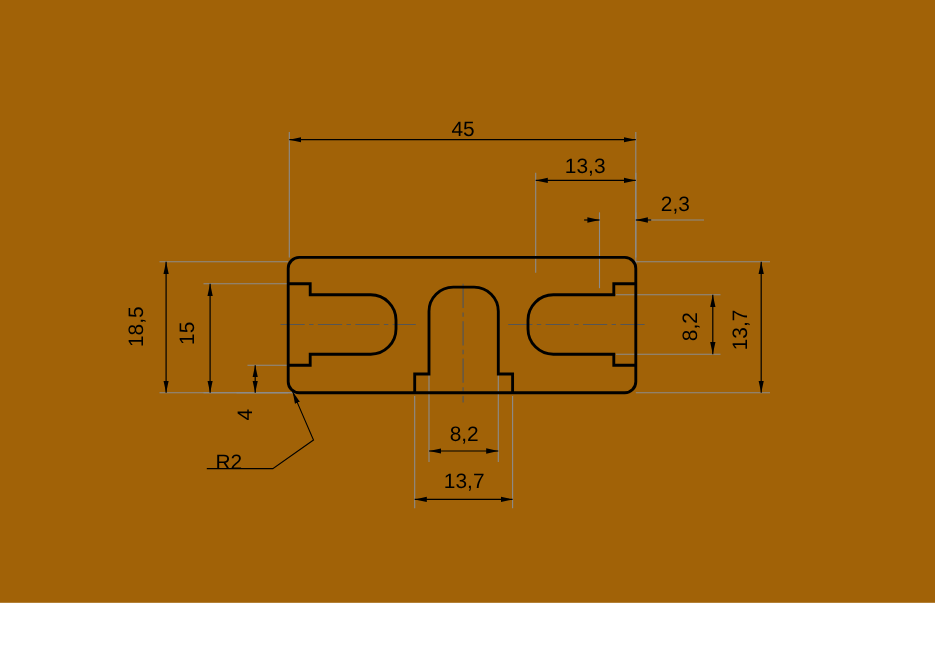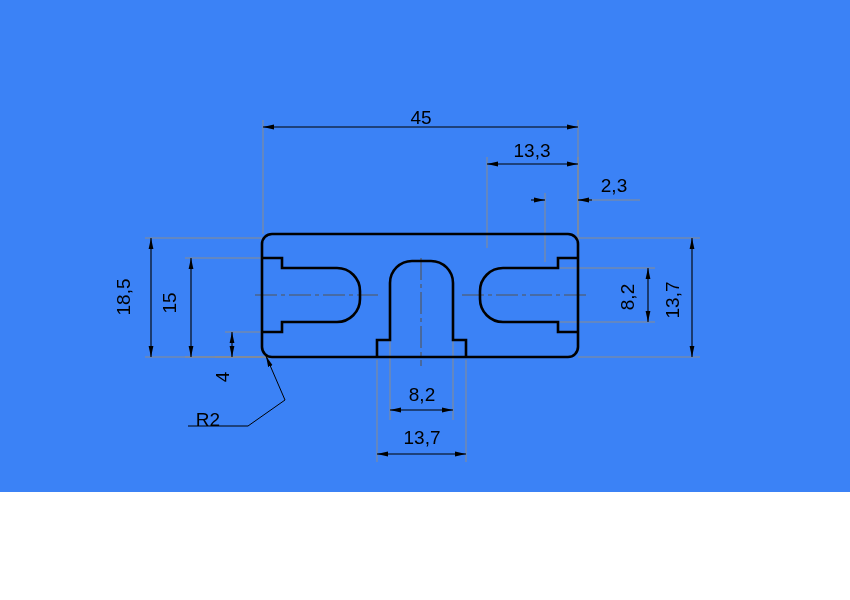--- a/index.html
+++ b/index.html
@@ -1,19 +1,19 @@
 <!DOCTYPE html>
 <html><head>
 <meta charset="utf-8">
 <title>Profile Drawing</title>
 <style>
   html,body{margin:0;padding:0;background:#ffffff;}
   body{width:850px;height:600px;overflow:hidden;
        font-family:"Liberation Sans", sans-serif;}
-  #stage{position:relative;width:850px;height:492px;background:#3b82f6;}
+  #stage{position:relative;width:850px;height:548px;background:#a16207;}
   svg{display:block;}
   .dimtext{font-family:"Liberation Sans", sans-serif;font-size:19px;fill:#000;}
 </style>
 </head>
 <body>
 
 <div id="stage">
 
 <svg width="850" height="600" viewBox="0 0 850 600">
 

